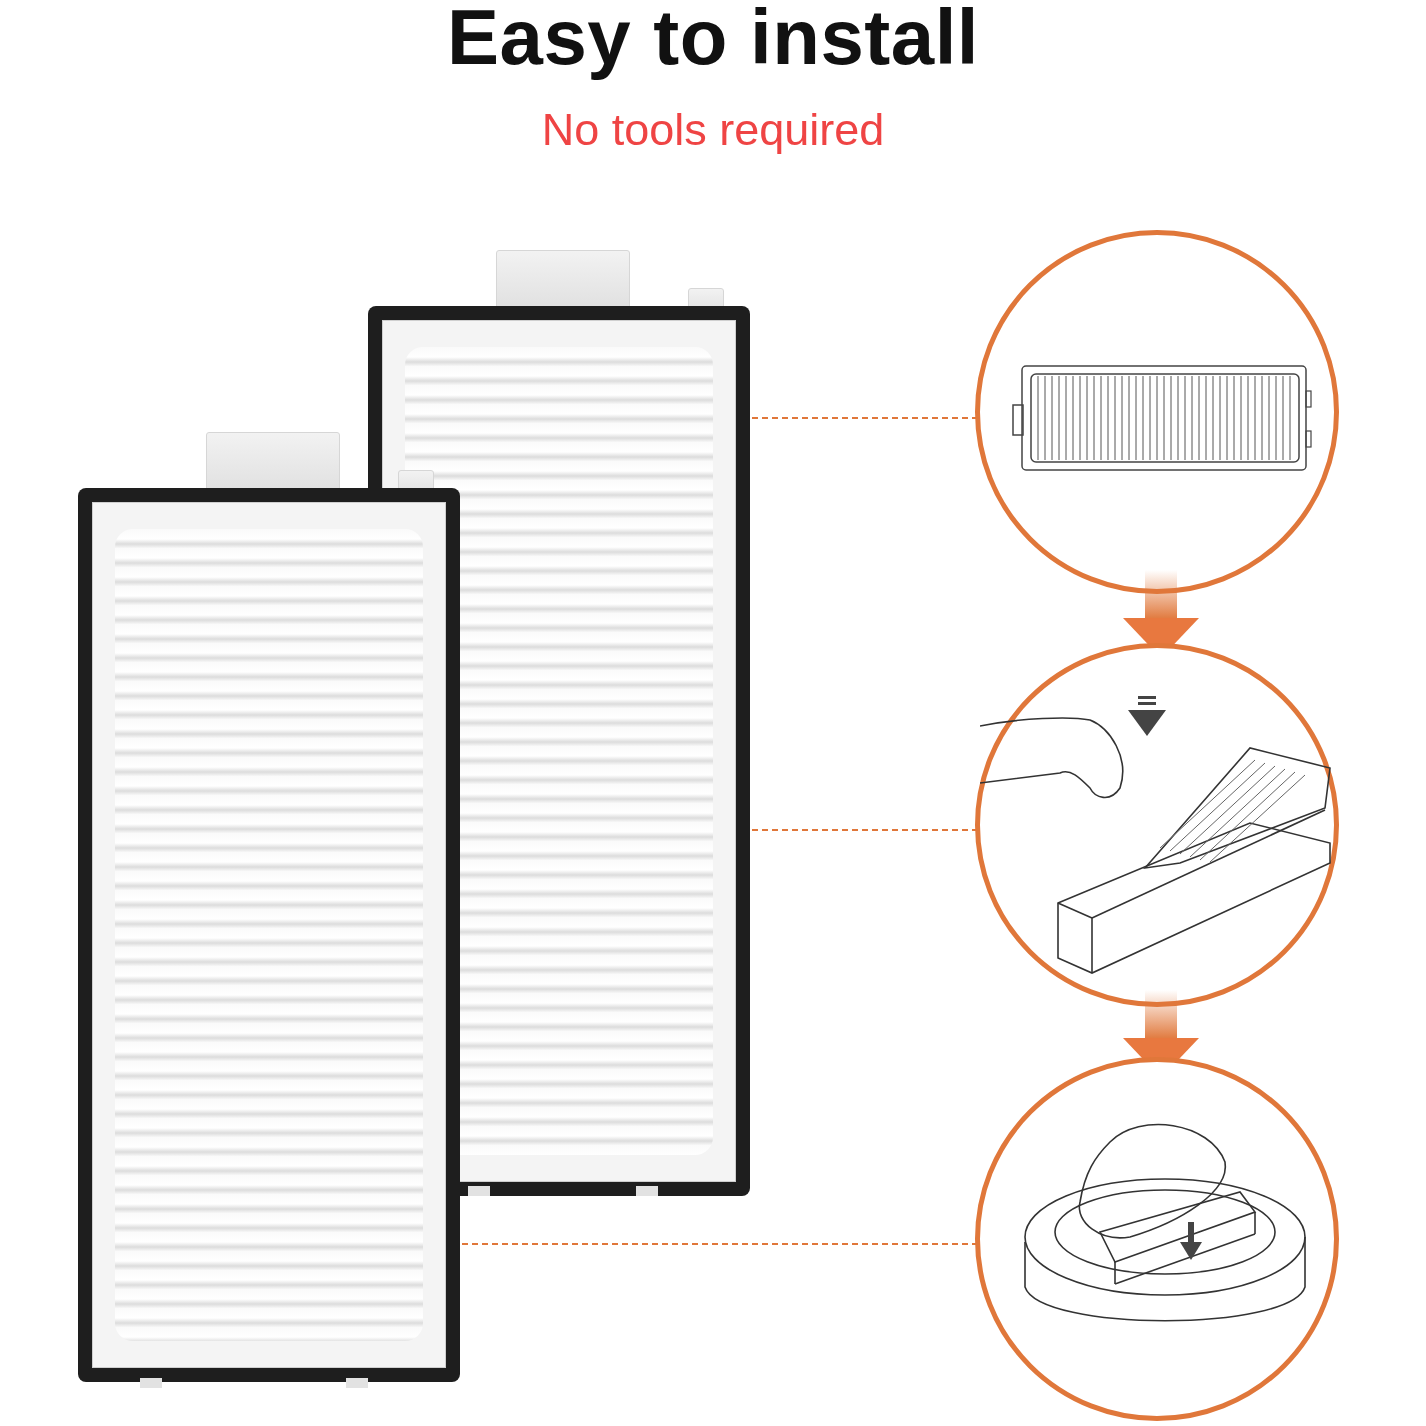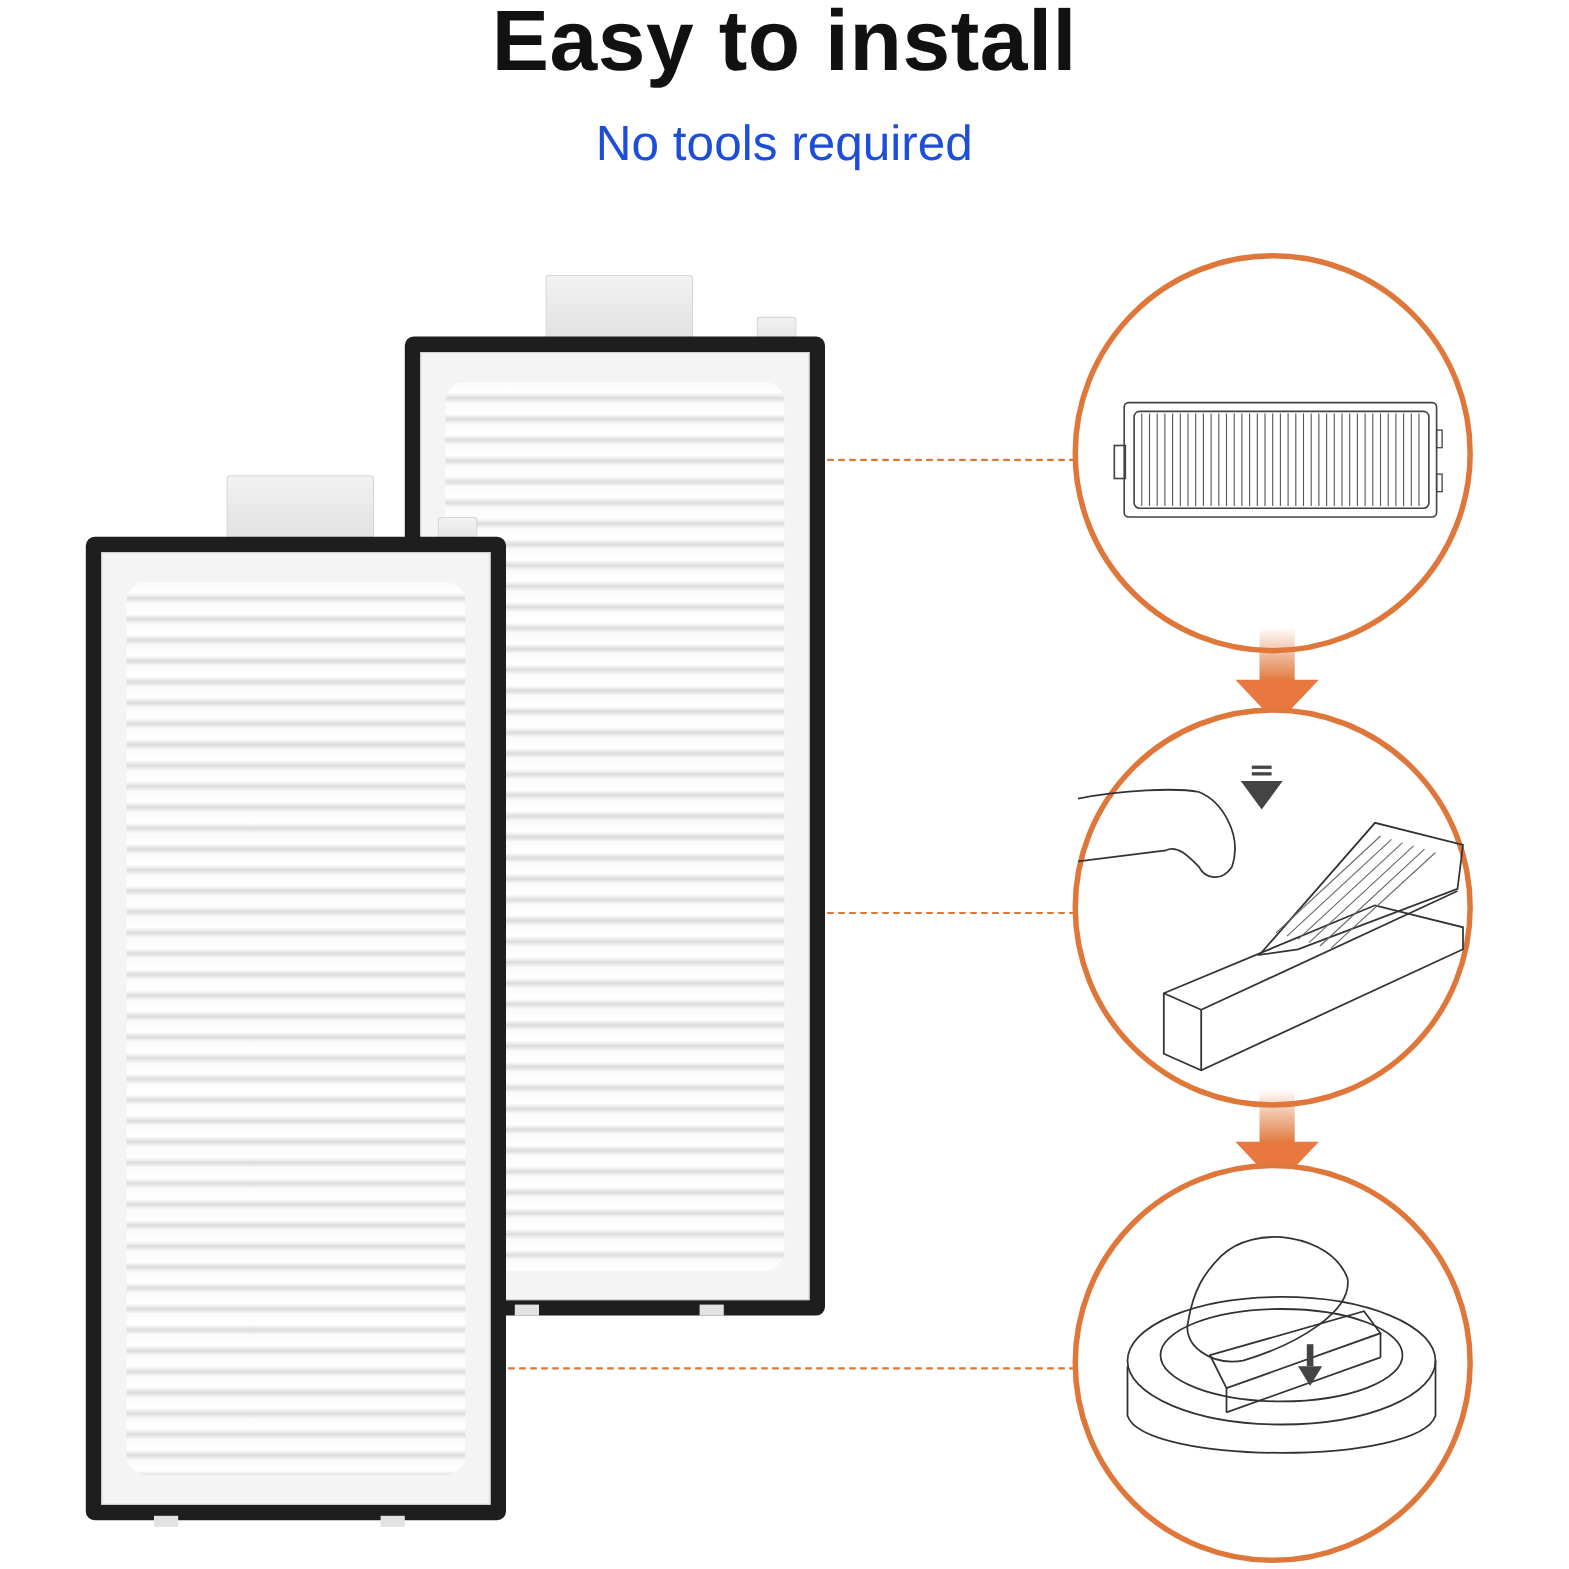--- a/index.html
+++ b/index.html
@@ -1,18 +1,18 @@
 <!DOCTYPE html>
 <html><head>
 <meta charset="utf-8">
 <style>
   html, body { margin:0; padding:0; background:#ffffff; }
   body { width:1426px; height:1426px; position:relative; overflow:hidden; font-family:"Liberation Sans", sans-serif; }
   .title { position:absolute; left:0; width:100%; top:-8px; text-align:center; font-size:78px; font-weight:bold; color:#111; letter-spacing:0.5px; }
-  .subtitle { position:absolute; left:0; width:100%; top:104px; text-align:center; font-size:45px; color:#1d4ed8; }
+  .subtitle { position:absolute; left:0; width:100%; top:104px; text-align:center; font-size:45px; color:#ef4444; }
   .filter { position:absolute; }
   .filter .tab { position:absolute; background:linear-gradient(#f2f2f2,#e0e0e0); border:1px solid #d6d6d6; border-radius:3px; }
   .filter .frame { position:absolute; background:#1e1e1e; border-radius:8px; }
   .filter .inner { position:absolute; left:14px; top:14px; right:14px; bottom:14px; background:#f4f4f4; border:1px solid #cfcfcf; }
   .filter .pleats { position:absolute; left:22px; top:26px; right:22px; bottom:26px; border-radius:18px;
     background:repeating-linear-gradient(180deg,#fafafa 0px,#ffffff 10px,#dcdcdc 15px,#f7f7f7 19px); }
   .filter .foot { position:absolute; bottom:-10px; width:22px; height:10px; background:#e2e2e2; }
   .dash { position:absolute; height:0; border-top:2px dashed #e0773a; }
   .circle { position:absolute; width:364px; height:364px; border:5px solid #e0773a; border-radius:50%; background:#fff; box-sizing:border-box; }
   .arrow { position:absolute; width:80px; height:90px; }

